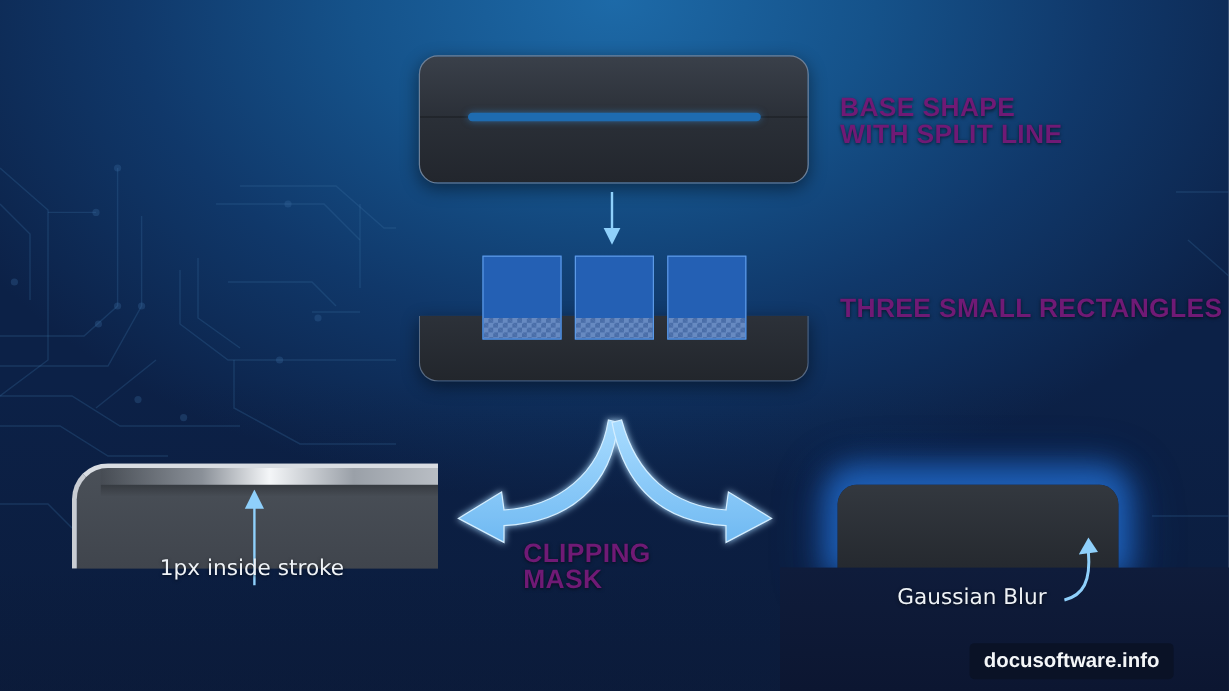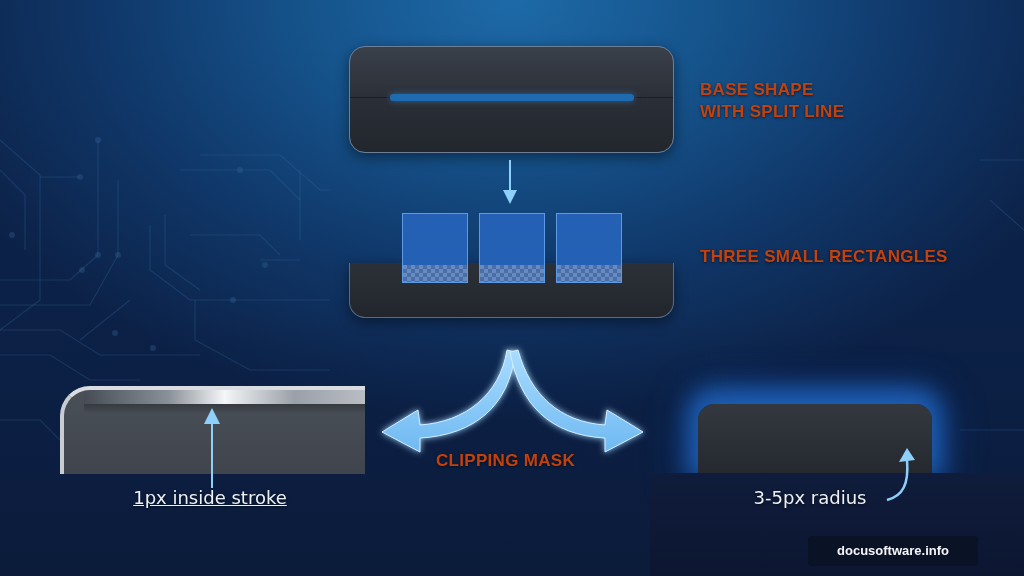--- a/index.html
+++ b/index.html
@@ -8,21 +8,21 @@
     background: radial-gradient(ellipse 620px 420px at 512px 0px, #1d6aa8 0%, #15528a 35%, #10386a 65%, #0c2147 100%);
     font-family: "Liberation Sans", sans-serif;
   }
   .bg-dark {
     position:absolute; inset:0;
     background: linear-gradient(180deg, rgba(10,24,52,0) 0%, rgba(10,24,52,0) 55%, rgba(10,24,52,0.55) 100%);
     pointer-events:none;
   }
   .circuit { position:absolute; left:0; top:0; width:1024px; height:576px; pointer-events:none; }
   .label {
-    position:absolute; color:#c2410c; font-weight:bold; font-size:17px; line-height:22px;
+    position:absolute; color:#701a75; font-weight:bold; font-size:22px; line-height:22px;
     letter-spacing:0.3px; text-shadow:0 1px 3px rgba(0,0,0,0.6);
   }
   .caption {
     position:absolute; color:#eef2f6; font-size:18px; line-height:24px; text-align:center;
     font-family: "DejaVu Sans", sans-serif; text-shadow:0 1px 3px rgba(0,0,0,0.6);
   }
   
   .base-shape {
     position:absolute; left:349px; top:46px; width:325px; height:107px;
     border-radius:16px; border:1.5px solid #6e7f95;
@@ -92,21 +92,21 @@
     position:absolute; left:0; top:473px; width:650px; height:103px;
     background: linear-gradient(180deg, rgba(12,24,52,0.0) 0%, rgba(12,24,52,0.3) 100%);
   }
 
   .arrows { position:absolute; left:370px; top:340px; width:290px; height:120px; pointer-events:none; }
   .curve-arrow { position:absolute; left:885px; top:446px; width:40px; height:56px; }
 
   .watermark {
     position:absolute; left:808px; top:536px; width:170px; height:30px;
     background:#0a1226; border-radius:4px;
-    color:#f4f6f8; font-weight:bold; font-size:13px; line-height:30px; text-align:center;
+    color:#f4f6f8; font-weight:bold; font-size:17px; line-height:30px; text-align:center;
   }
 </style>
 </head>
 <body>
 
 <div class="bg-dark"></div>
 
 <svg class="circuit" viewBox="0 0 1024 576">
   <g stroke="#3a6ea3" stroke-opacity="0.28" fill="none" stroke-width="1.2">
     <path d="M0 140 L40 175 L40 300 L0 330"></path>
@@ -202,25 +202,25 @@
 </div>
 
 <div class="stroke-shape">
   <div class="topglow"></div>
   <div class="topglow2"></div>
 </div>
 <svg class="up-arrow" viewBox="0 0 18 80">
   <polygon points="9,0 17,16 1,16" fill="#8fd0fb"></polygon>
   <line x1="9" y1="14" x2="9" y2="80" stroke="#8fd0fb" stroke-width="2"></line>
 </svg>
-<div class="caption" style="left:120px; top:486px; width:180px;text-decoration:underline;">1px inside stroke</div>
+<div class="caption" style="left:120px; top:462px; width:180px;">1px inside stroke</div>
 
 <div class="blur-shape"></div>
 <div style="position:absolute; left:650px; top:473px; width:374px; height:103px; background:linear-gradient(180deg,#0f1c3b,#0c1631);"></div>
 <svg class="curve-arrow" viewBox="0 0 40 56">
   <path d="M2 54 C18 50 24 38 22 14" fill="none" stroke="#8fd0fb" stroke-width="2.5"></path>
   <polygon points="14,16 30,14 22,2" fill="#8fd0fb"></polygon>
 </svg>
 <div class="caption" style="left:730px; top:486px; width:160px;">
-  <div>3-5px radius</div>
+  <div>Gaussian Blur</div>
 </div>
 
 <div class="watermark">docusoftware.info</div>
 
 </body></html>

